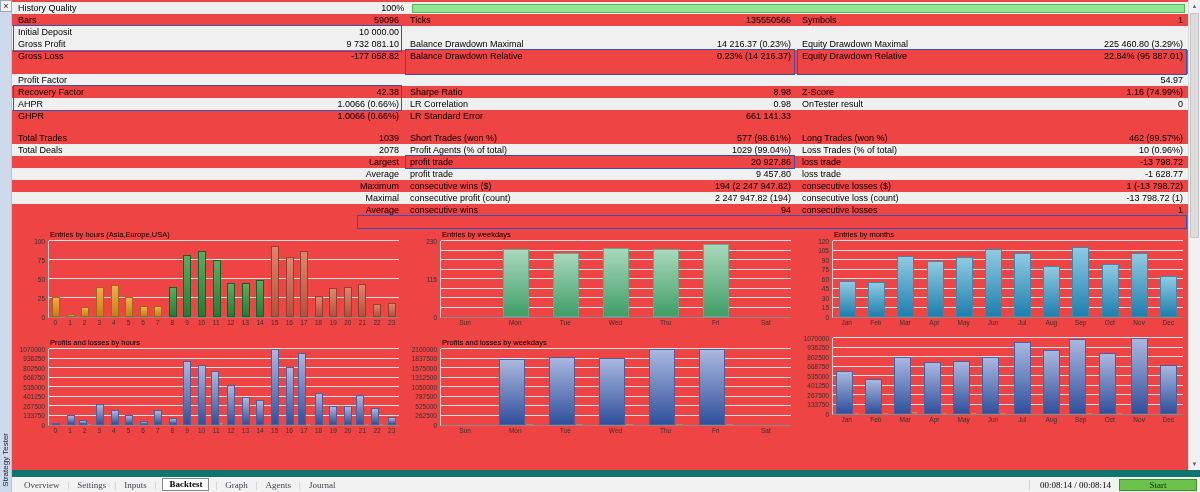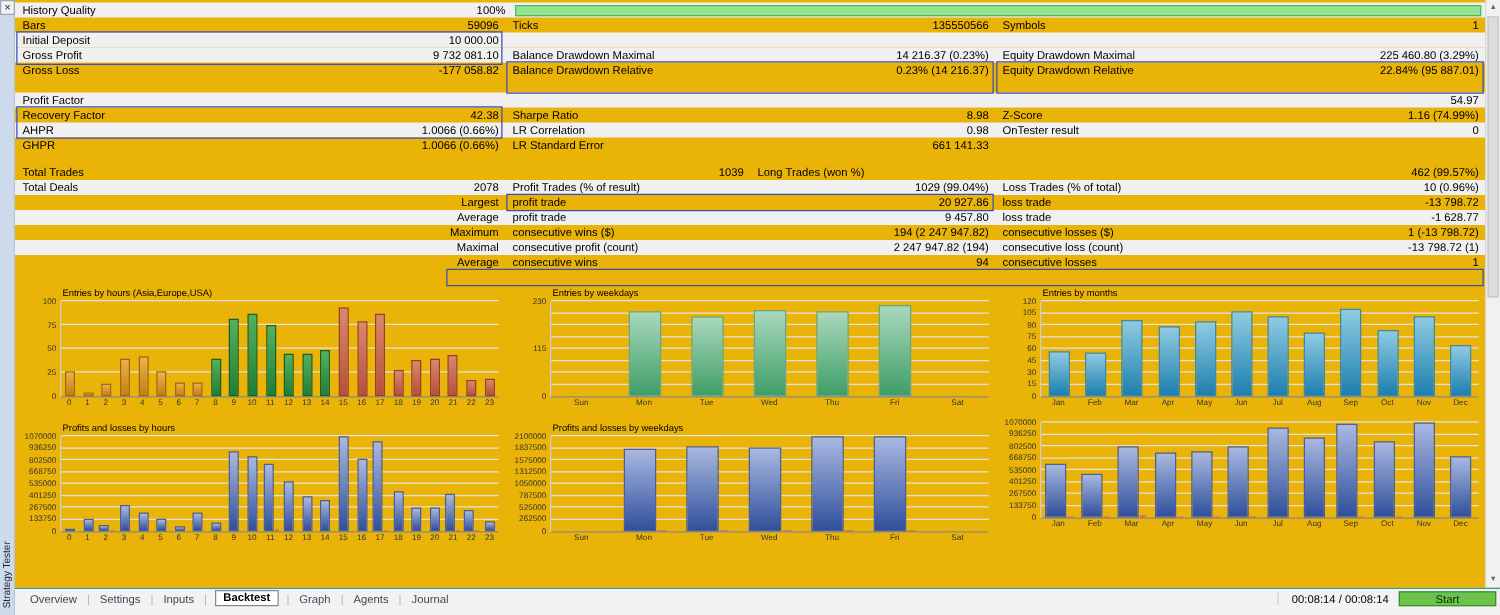--- a/index.html
+++ b/index.html
@@ -8,21 +8,21 @@
 
   
   #side-strip{width:12px;flex:none;background:#ccdaeb;position:relative;border-right:1px solid #b6c6da;box-sizing:border-box;}
   #close-panel{width:12px;height:12px;background:#f2f2f2;border:1px solid #9aa7b8;box-sizing:border-box;
     font-size:9px;line-height:10px;text-align:center;color:#222;cursor:default;}
   #side-title{position:absolute;bottom:5px;left:1px;writing-mode:vertical-rl;transform:rotate(180deg);
     font-size:8px;color:#223;white-space:nowrap;}
 
   #main{display:flex;flex-direction:column;width:1188px;}
   #content-row{display:flex;height:470px;}
-  #content{width:1188px;height:470px;position:relative;background:#eab308;overflow:hidden;}
+  #content{width:1188px;height:470px;position:relative;background:#ef4444;overflow:hidden;}
 
   
   .stable{width:100%;}
   #stats-rows{padding-top:2px;}
   #trades-rows{margin-top:10px;}
   .srow{display:flex;height:12px;line-height:12px;}
   .srow.shade{background:#f0f0f0;}
   .scell{flex:1 1 0;display:flex;justify-content:space-between;padding:0 5px 0 6px;
     white-space:nowrap;overflow:hidden;font-size:9px;color:#000;}
   .slabel{text-align:left;}
@@ -64,21 +64,21 @@
   #scrollbar{width:12px;height:470px;background:#f1f1f1;border-left:1px solid #d8d8d8;
     position:relative;box-sizing:border-box;flex:none;}
   .scroll-btn{position:absolute;left:0;width:11px;height:12px;text-align:center;line-height:12px;
     font-size:6px;color:#666;}
   #scroll-up{top:0;}
   #scroll-down{bottom:0;}
   #scroll-thumb{position:absolute;left:1px;top:13px;width:9px;height:225px;background:#dcdcdc;border:1px solid #c6c6c6;box-sizing:border-box;}
 
   
   #bottom-bar{height:15px;display:flex;align-items:center;background:#f2f2f2;
-    border-top:1px solid #0f766e;font-size:9px;}
+    border-top:7px solid #0f766e;font-size:9px;font-family:Liberation Serif, serif;}
   #tabs{display:flex;align-items:center;padding-left:10px;gap:6px;flex:1;}
   .tab{color:#445;padding:0 2px;cursor:default;}
   .tab.active{background:#fff;border:1px solid #888;padding:0 6px;font-weight:bold;color:#000;
     height:13px;line-height:11px;box-sizing:border-box;}
   .tabsep{color:#b5b5b5;}
   #status{display:flex;align-items:center;gap:8px;padding-right:3px;}
   #status-time{color:#000;border-left:1px solid #d0d0d0;padding-left:10px;}
   #start-button{width:78px;height:12px;line-height:11px;text-align:center;background:#6dc24b;
     border:1px solid #3f8f2f;box-sizing:border-box;font-size:9px;color:#0a2a0a;cursor:default;}
   #bottom-filler{flex:1;background:#f2f2f2;}
@@ -213,31 +213,35 @@
               </div>
             </div>
           </div>
         <div id="trades-rows" class="stable">
             <div class="srow">
               <div class="scell">
                 <span class="slabel">Total Trades</span>
                 <span class="svalue">1039</span>
               </div>
               <div class="scell">
+                <span class="slabel">Short Trades (won %)</span>
+                <span class="svalue">577 (98.61%)</span>
+              </div>
+              <div class="scell">
                 <span class="slabel">Long Trades (won %)</span>
                 <span class="svalue">462 (99.57%)</span>
               </div>
             </div>
             <div class="srow shade">
               <div class="scell">
                 <span class="slabel">Total Deals</span>
                 <span class="svalue">2078</span>
               </div>
               <div class="scell">
-                <span class="slabel">Profit Trades (% of result)</span>
+                <span class="slabel">Profit Agents (% of total)</span>
                 <span class="svalue">1029 (99.04%)</span>
               </div>
               <div class="scell">
                 <span class="slabel">Loss Trades (% of total)</span>
                 <span class="svalue">10 (0.96%)</span>
               </div>
             </div>
             <div class="srow">
               <div class="scell">
                 <span class="slabel"></span>

